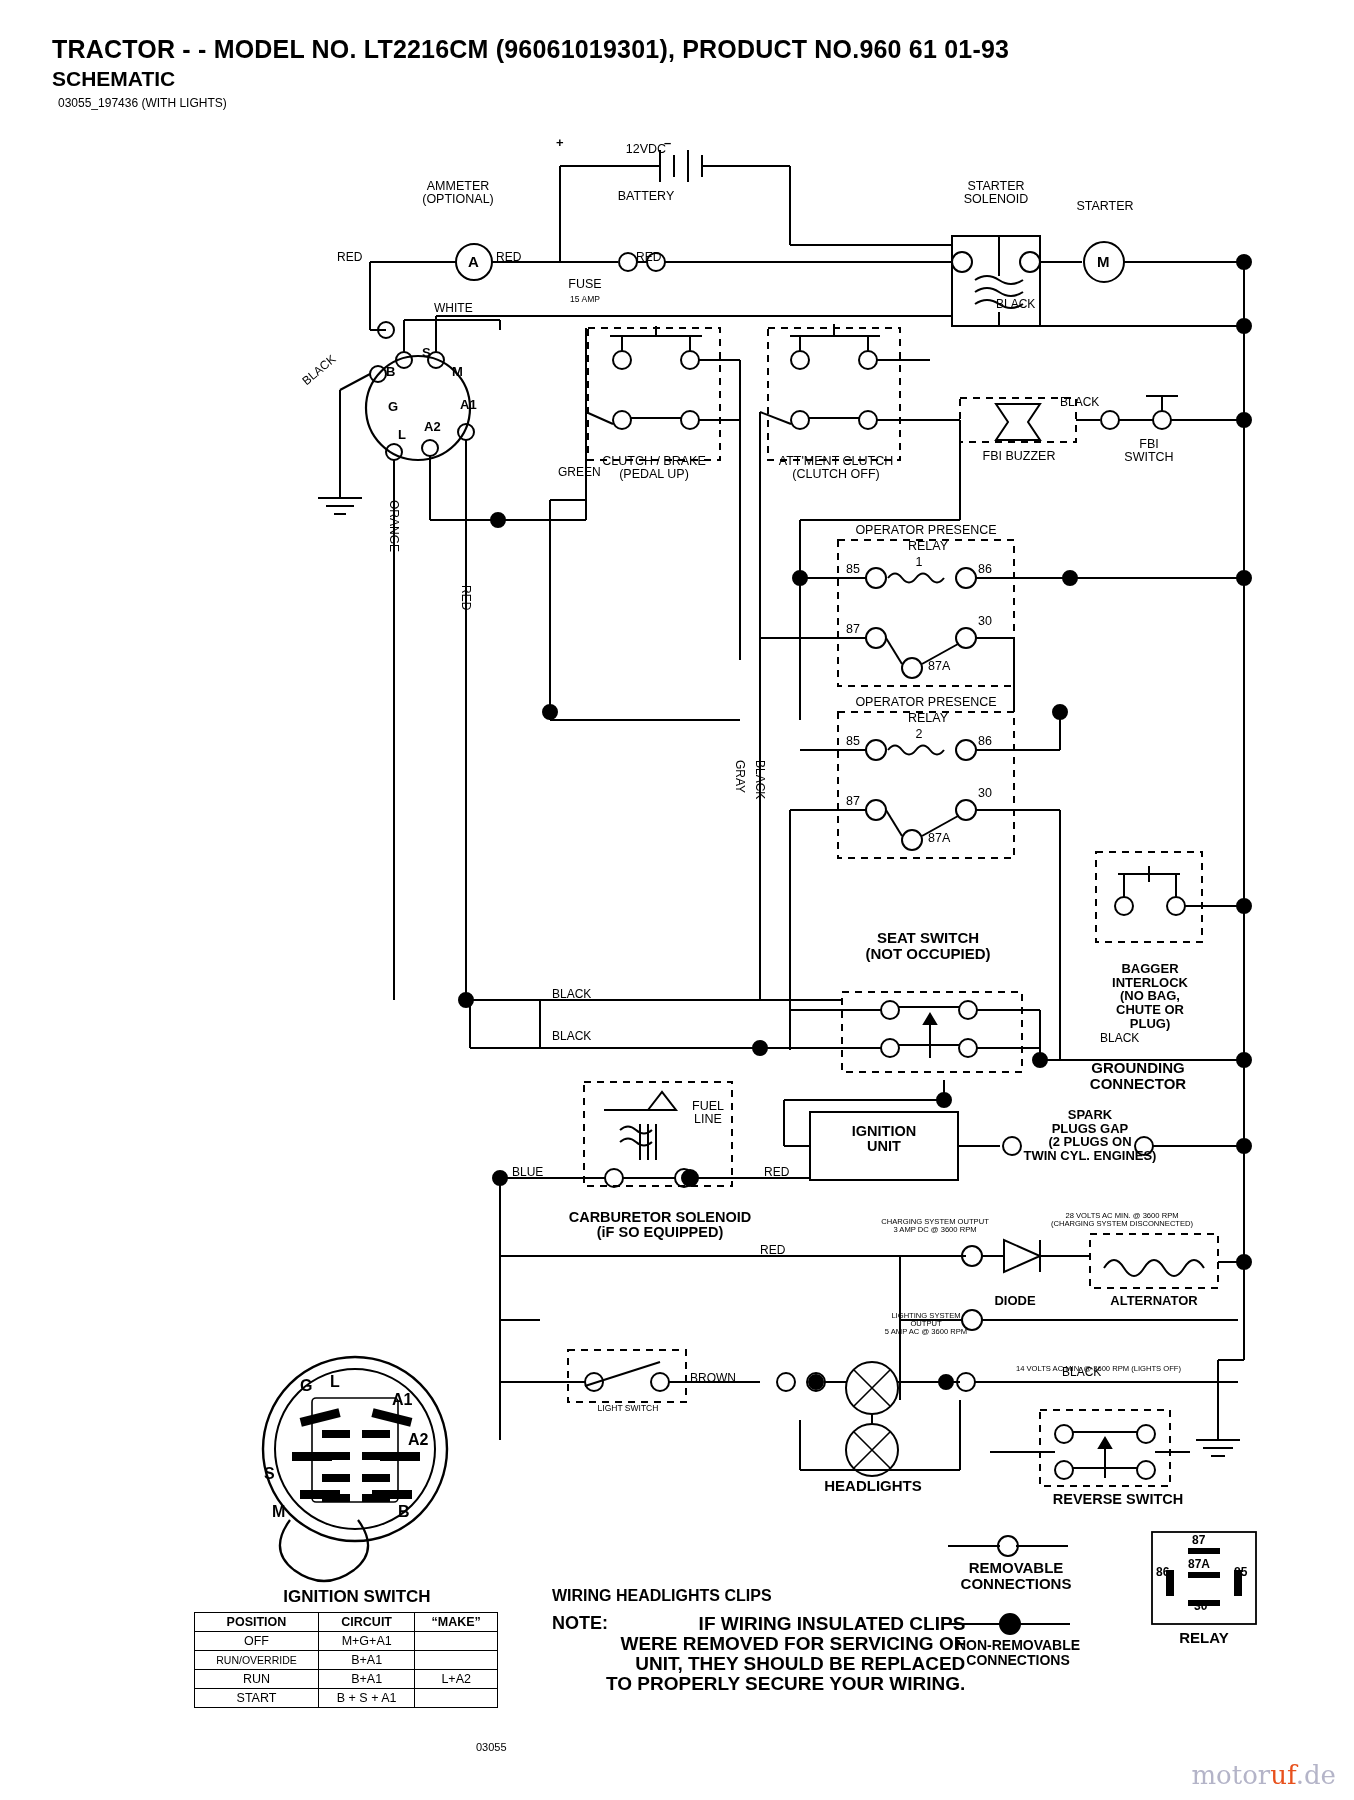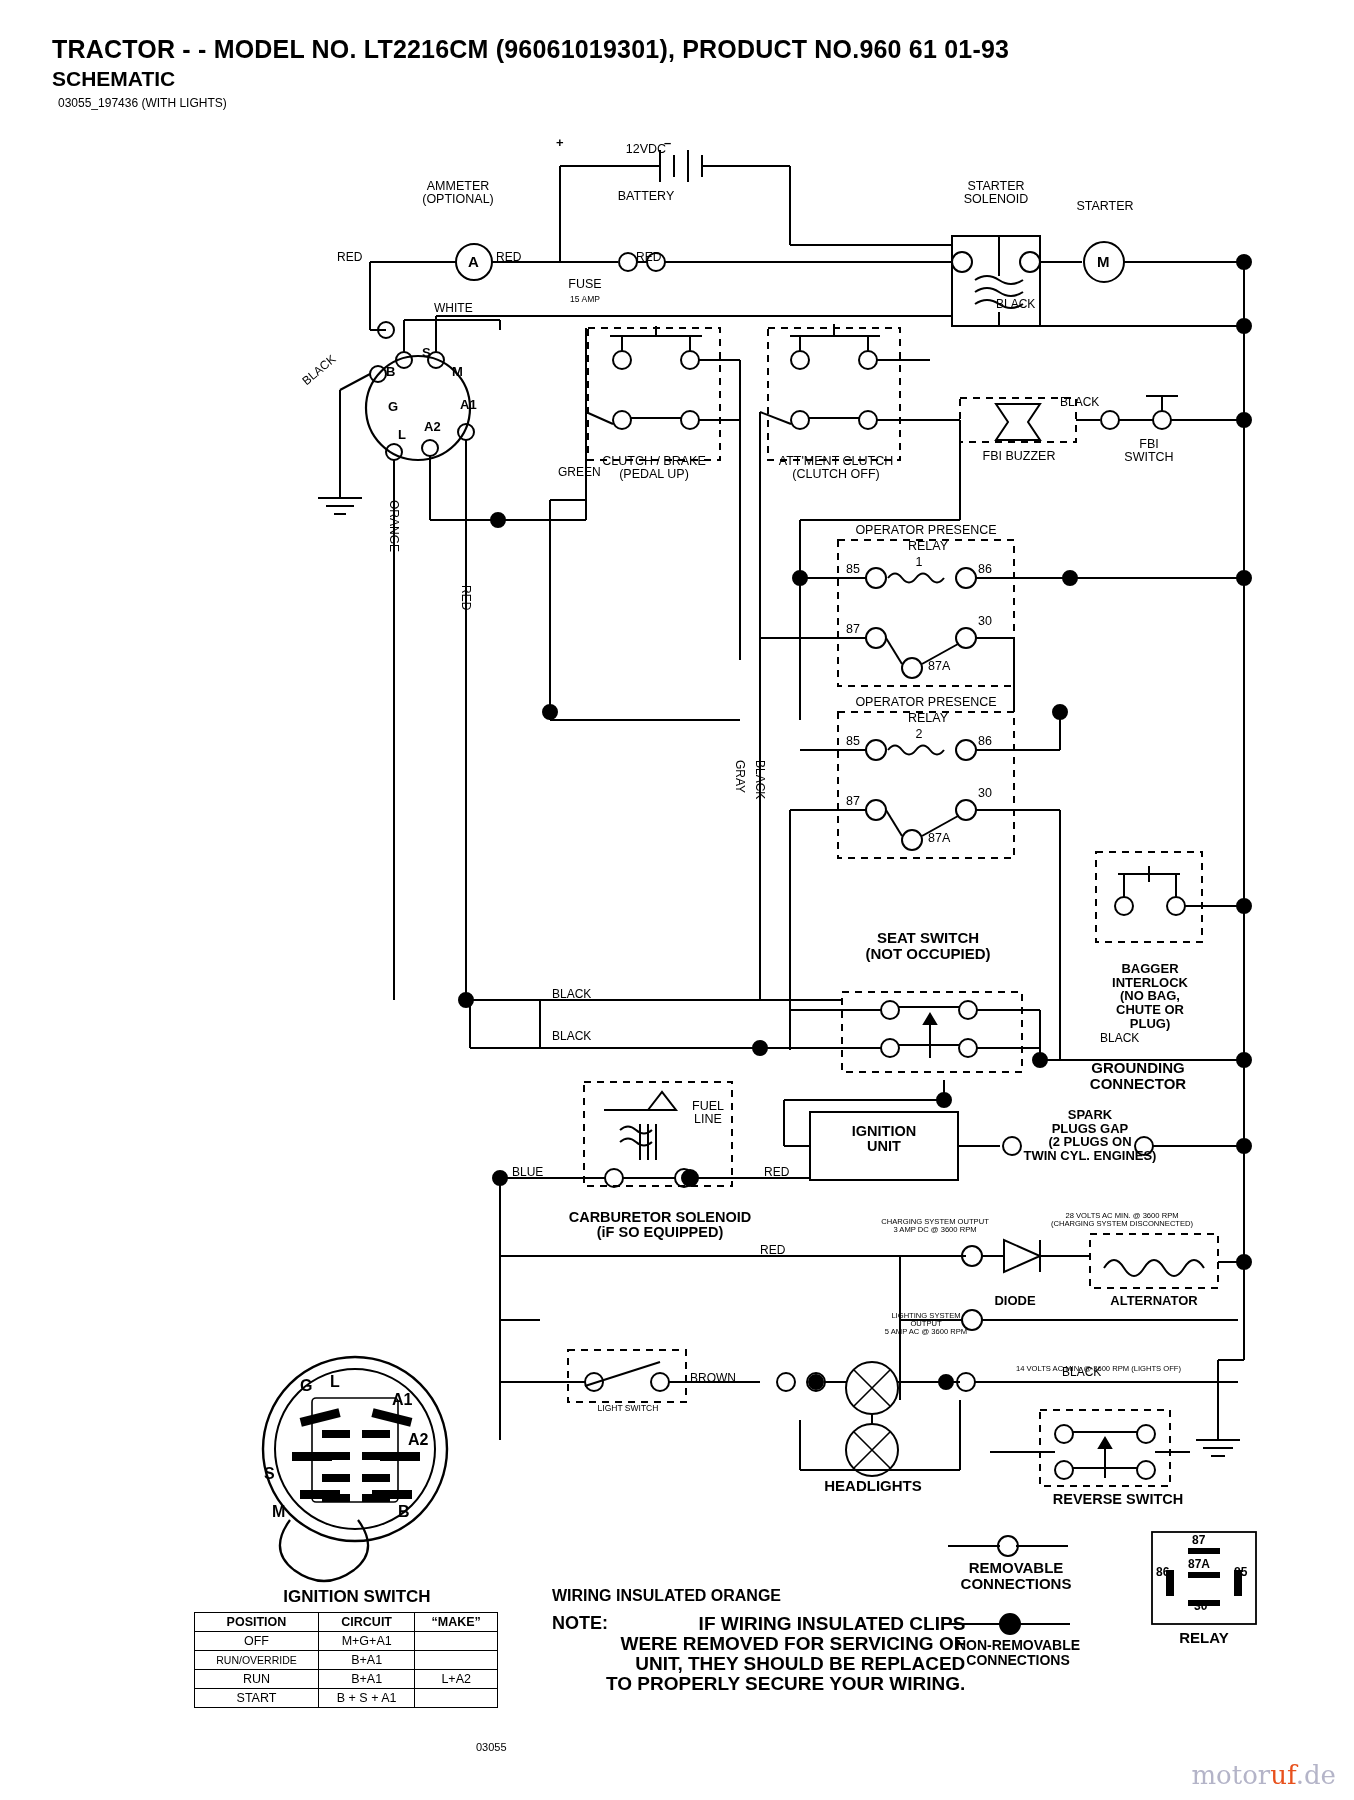--- a/index.html
+++ b/index.html
@@ -504,21 +504,21 @@
       <td>L+A2</td>
     </tr>
     <tr>
       <td>START</td>
       <td>B + S + A1</td>
       <td></td>
     </tr>
   </tbody>
     </table>
 
-  <div class="t lbl-b" style="left:552px;top:1588px;font-size:16px;">WIRING INSULATED ORANGE</div>
+  <div class="t lbl-b" style="left:552px;top:1588px;font-size:16px;">WIRING HEADLIGHTS CLIPS</div>
   <div class="t lbl-b" style="left:552px;top:1614px;font-size:18px;">NOTE:</div>
   <div class="t lbl-b" style="left:606px;top:1614px;font-size:19px;text-align:right;">IF WIRING INSULATED CLIPS
 WERE REMOVED FOR SERVICING OF
 UNIT, THEY SHOULD BE REPLACED
 TO PROPERLY SECURE YOUR WIRING.</div>
 
   <div class="t lbl-b ctr" style="left:930px;top:1560px;width:172px;font-size:15px;">REMOVABLE
 CONNECTIONS</div>
   <div class="t lbl-b ctr" style="left:926px;top:1638px;width:184px;font-size:14px;">NON-REMOVABLE
 CONNECTIONS</div>

